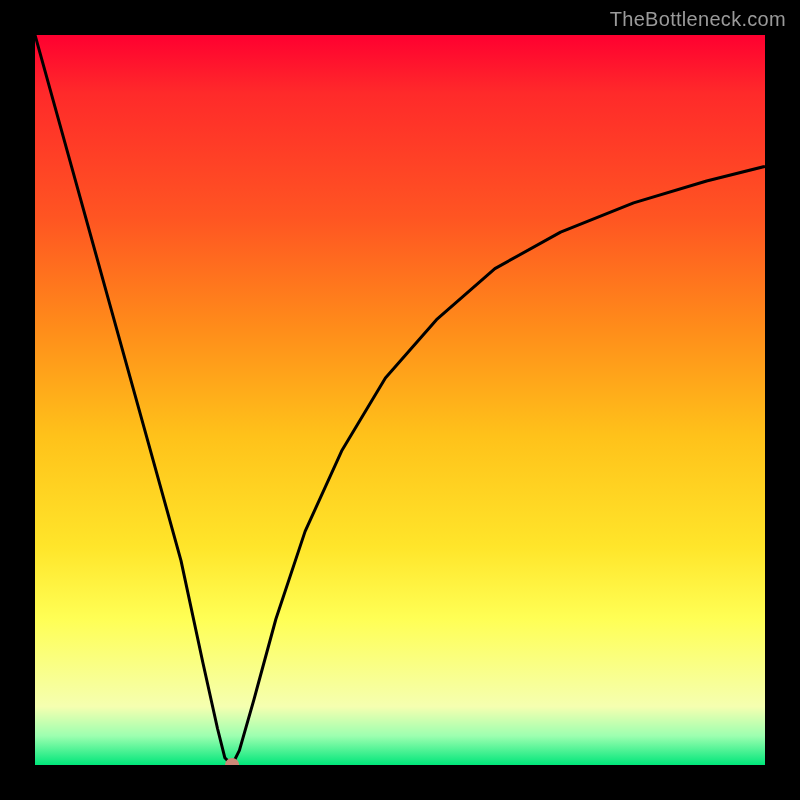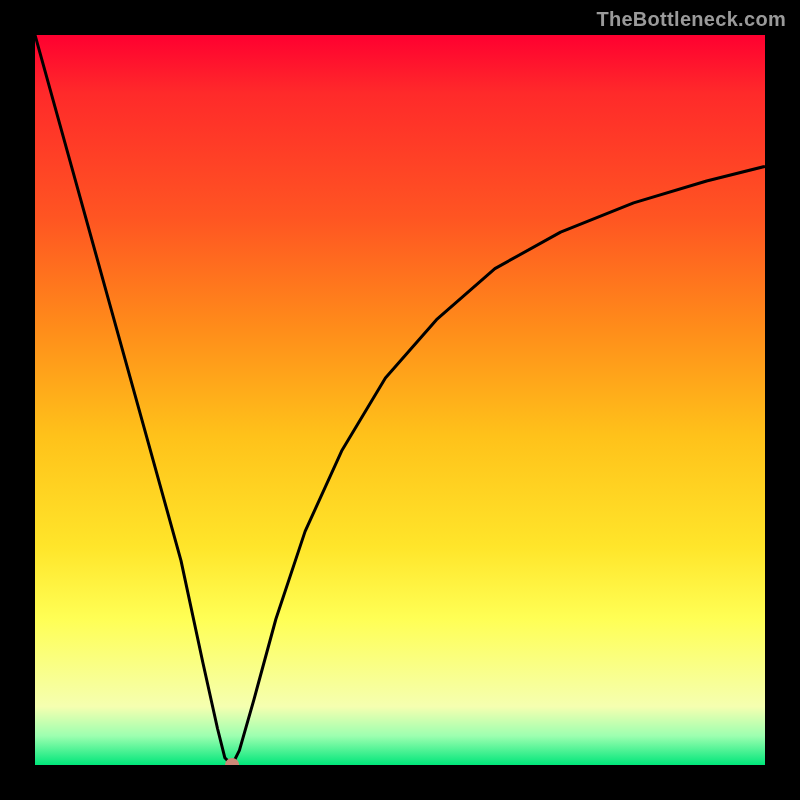--- a/index.html
+++ b/index.html
@@ -57,21 +57,21 @@
   .marker {
     fill: #cc8877;
     stroke: none;
   }
   .watermark {
     position: absolute;
     top: 8px;
     right: 14px;
     color: #9a9a9a;
     font-size: 20px;
-    font-weight: 700;
+    font-weight: 400;
     letter-spacing: 0.3px;
   }
 </style>
 </head>
 <body>
 
 <div class="frame">
 
   <div class="plot-area">
     <div class="gradient-bg"></div>

